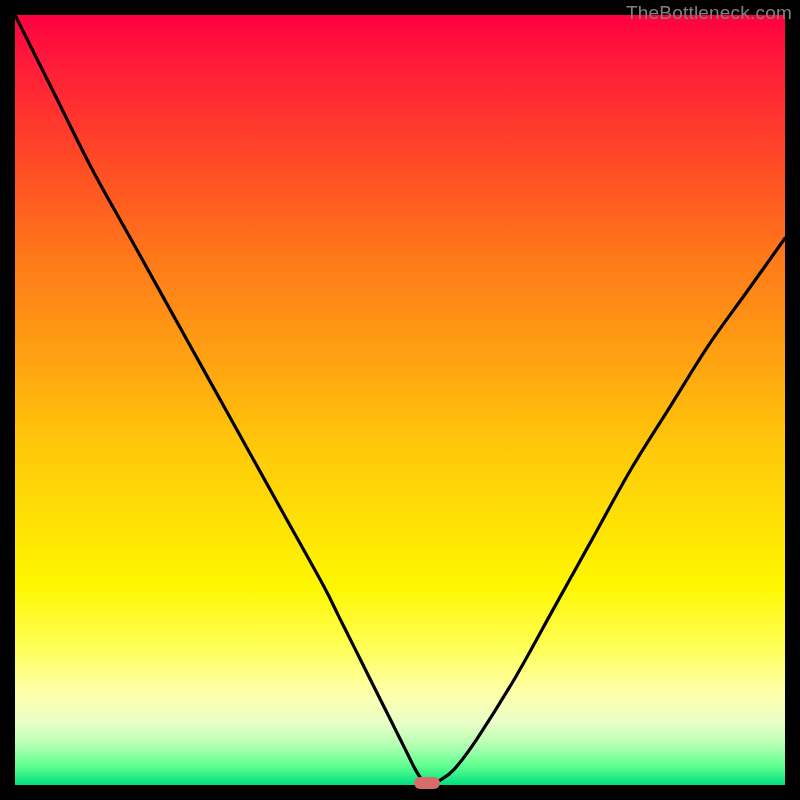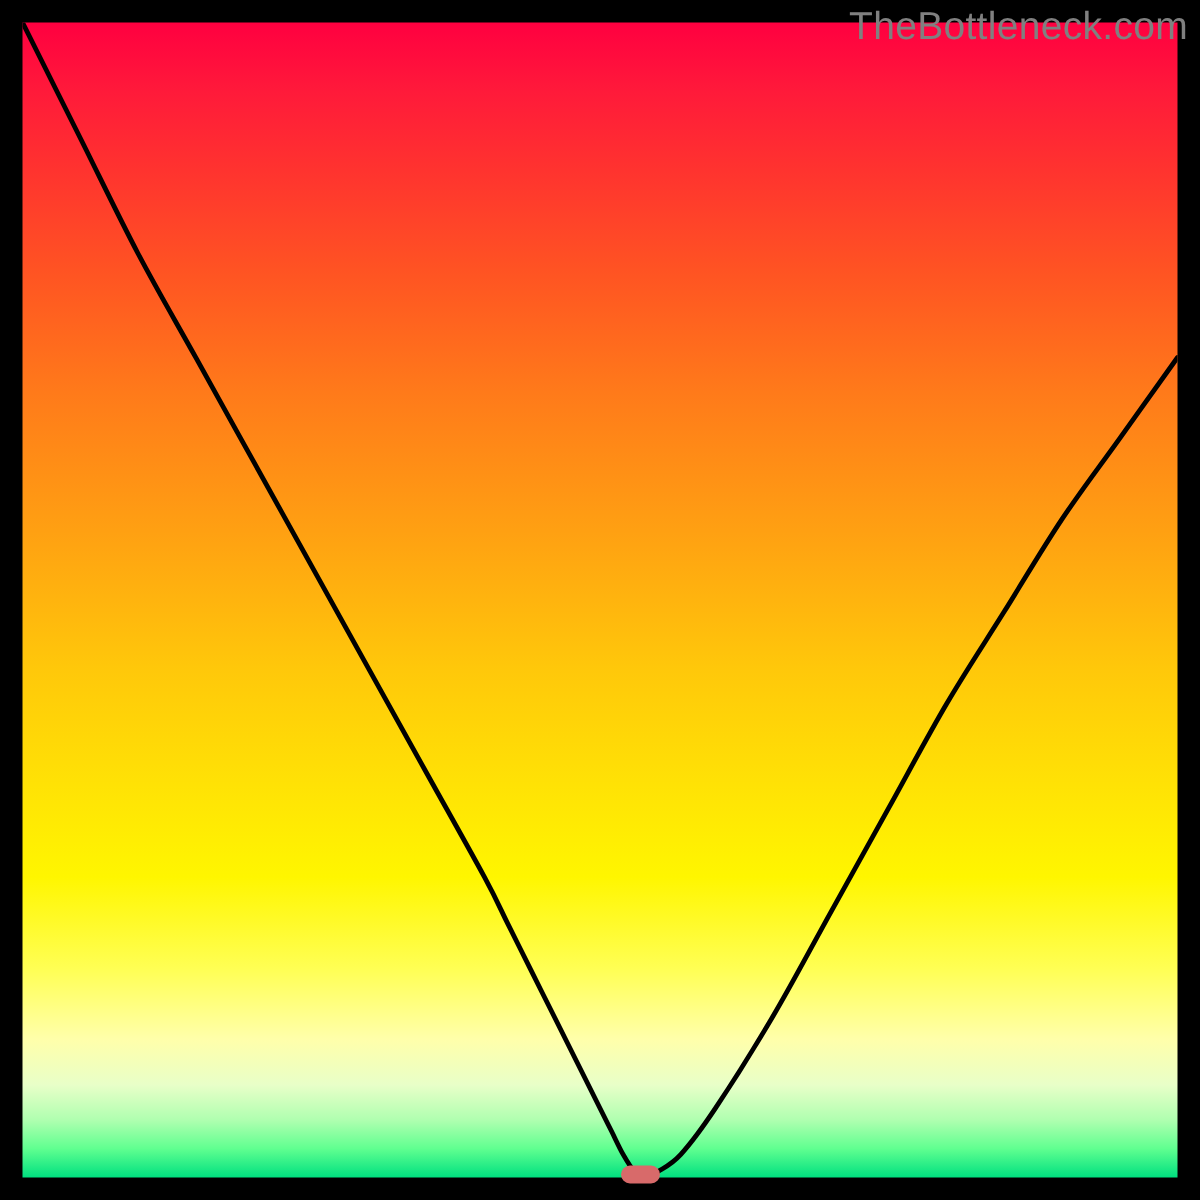--- a/index.html
+++ b/index.html
@@ -39,21 +39,21 @@
       #b0ffb0 95%,
       #60ff90 97.5%,
       #00e080 100%
     );
   }
   .watermark {
     position: absolute;
     top: 2px;
     right: 8px;
     color: #808080;
-    font-size: 26px;
+    font-size: 19px;
     letter-spacing: 0.2px;
     user-select: none;
   }
   .curve {
     position: absolute;
     left: 15px;
     top: 15px;
     width: 770px;
     height: 770px;
     pointer-events: none;

